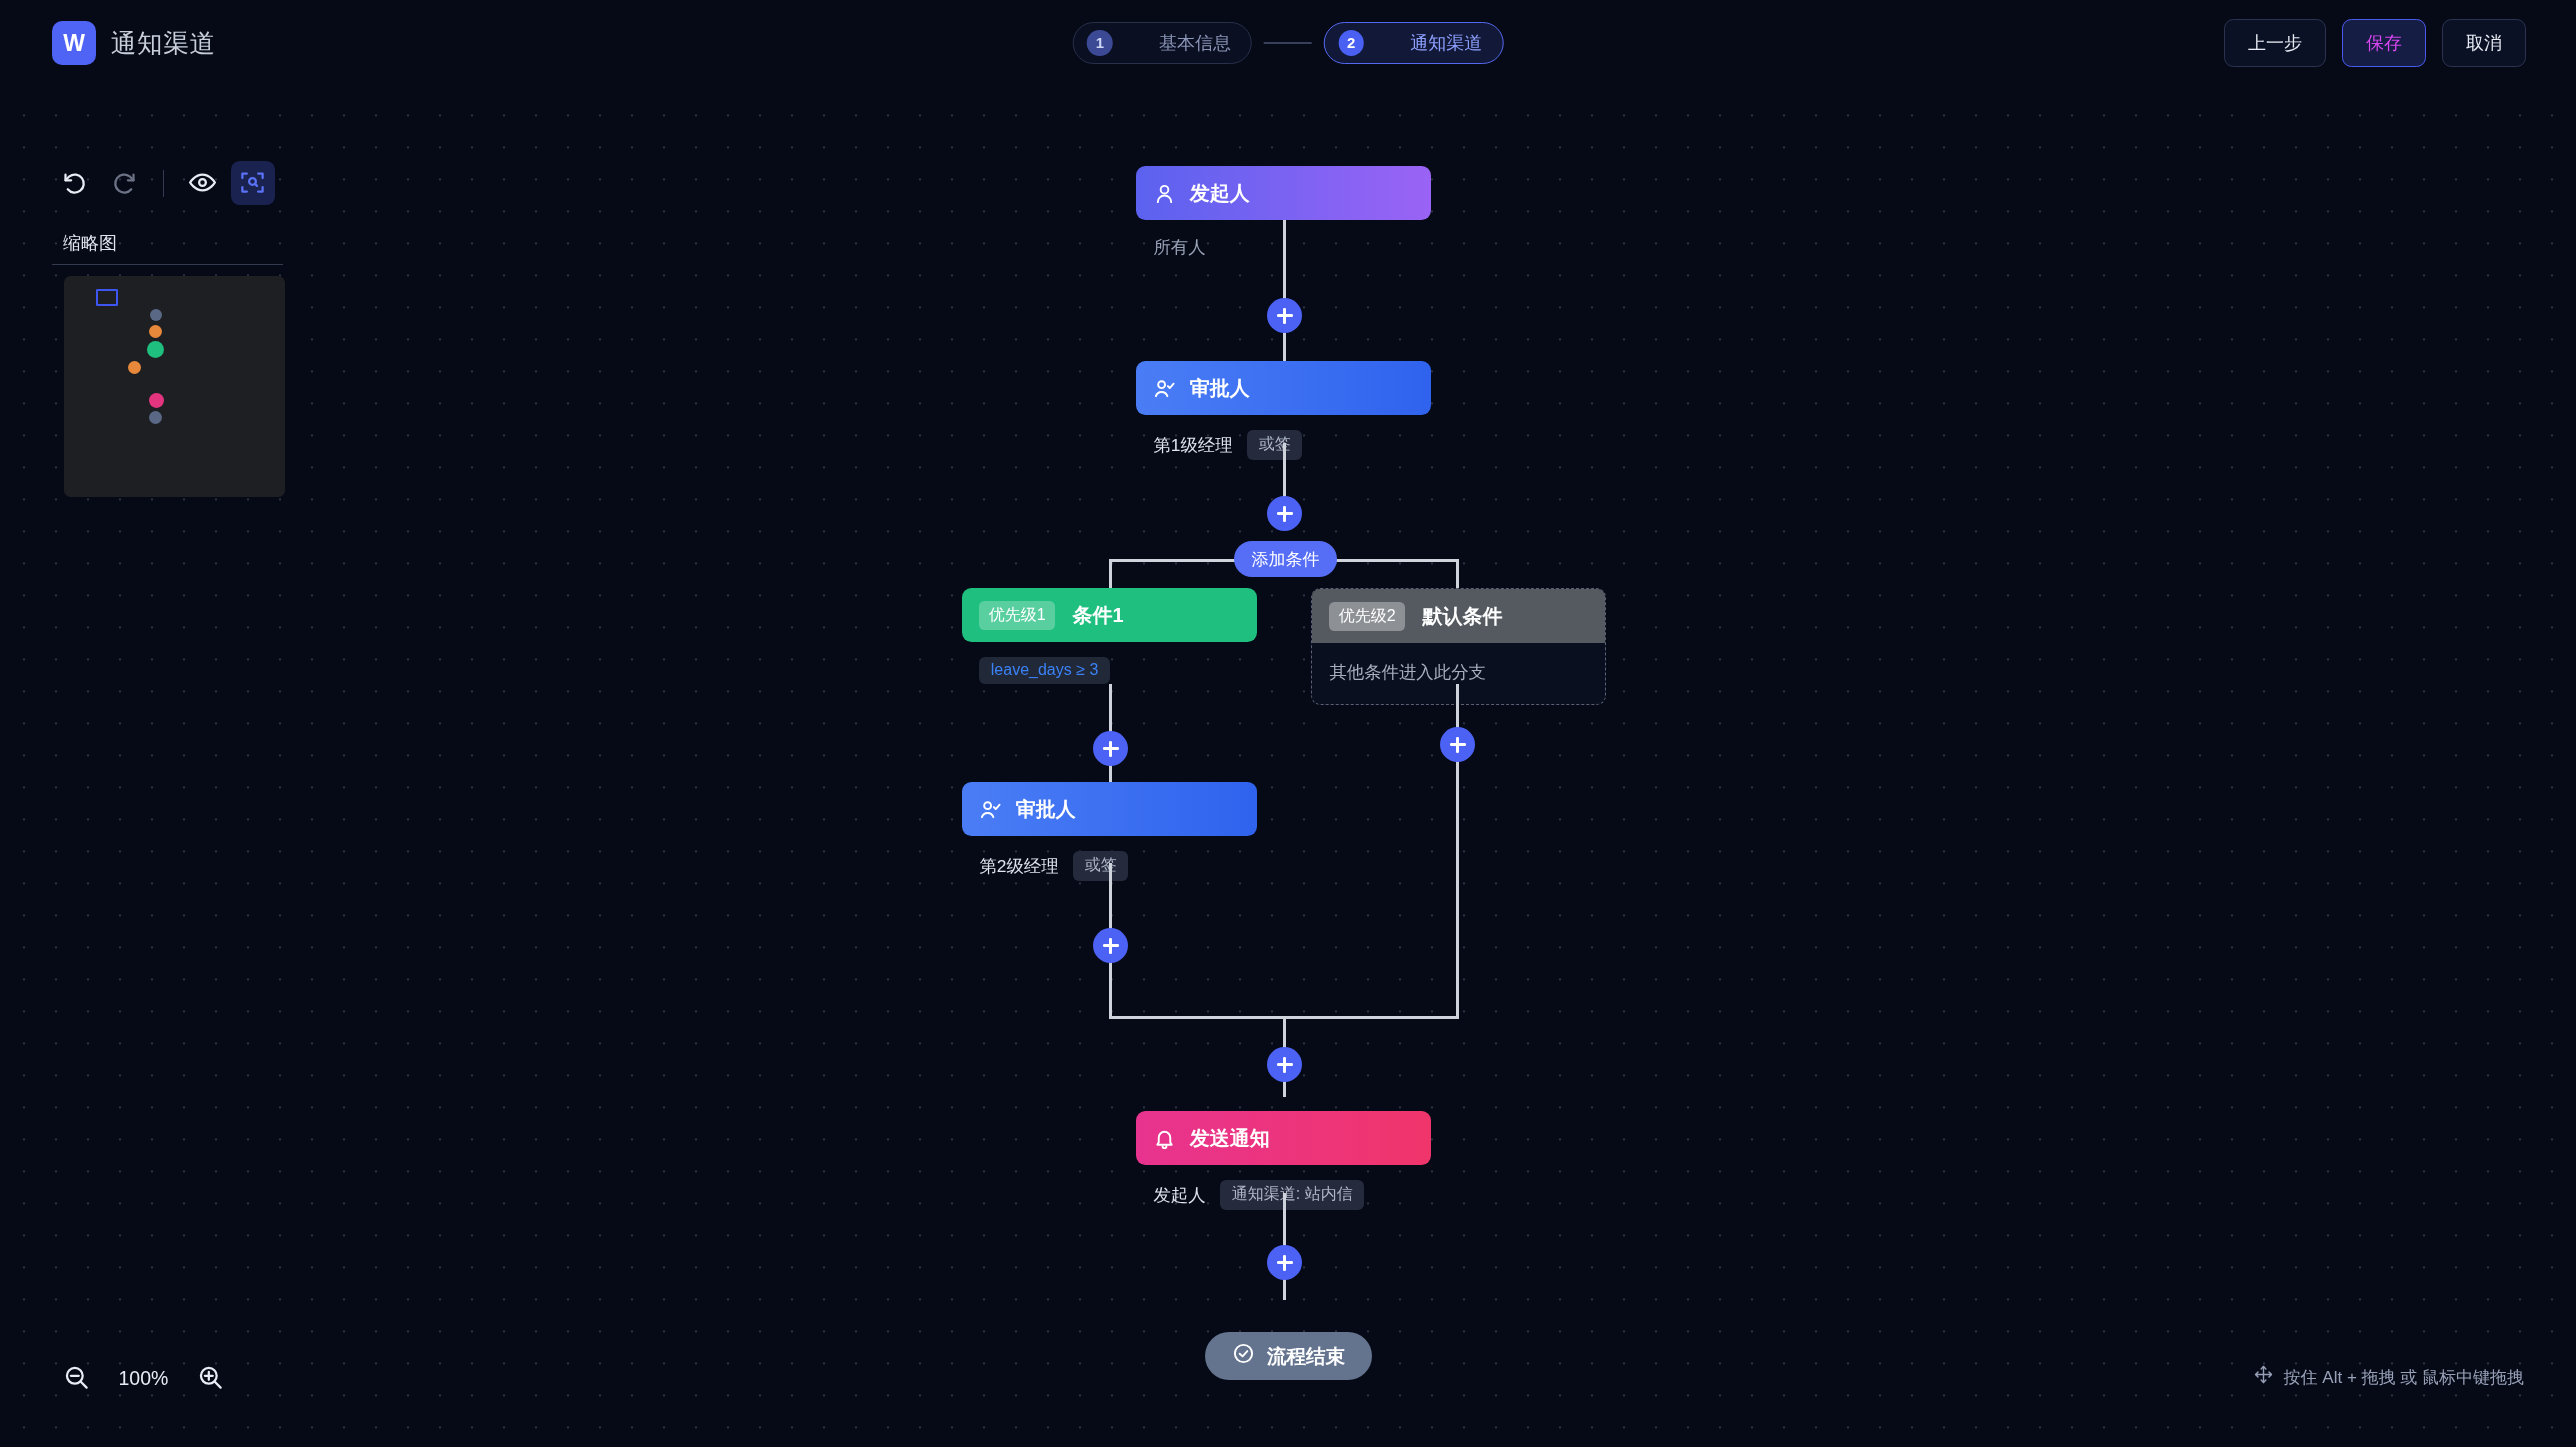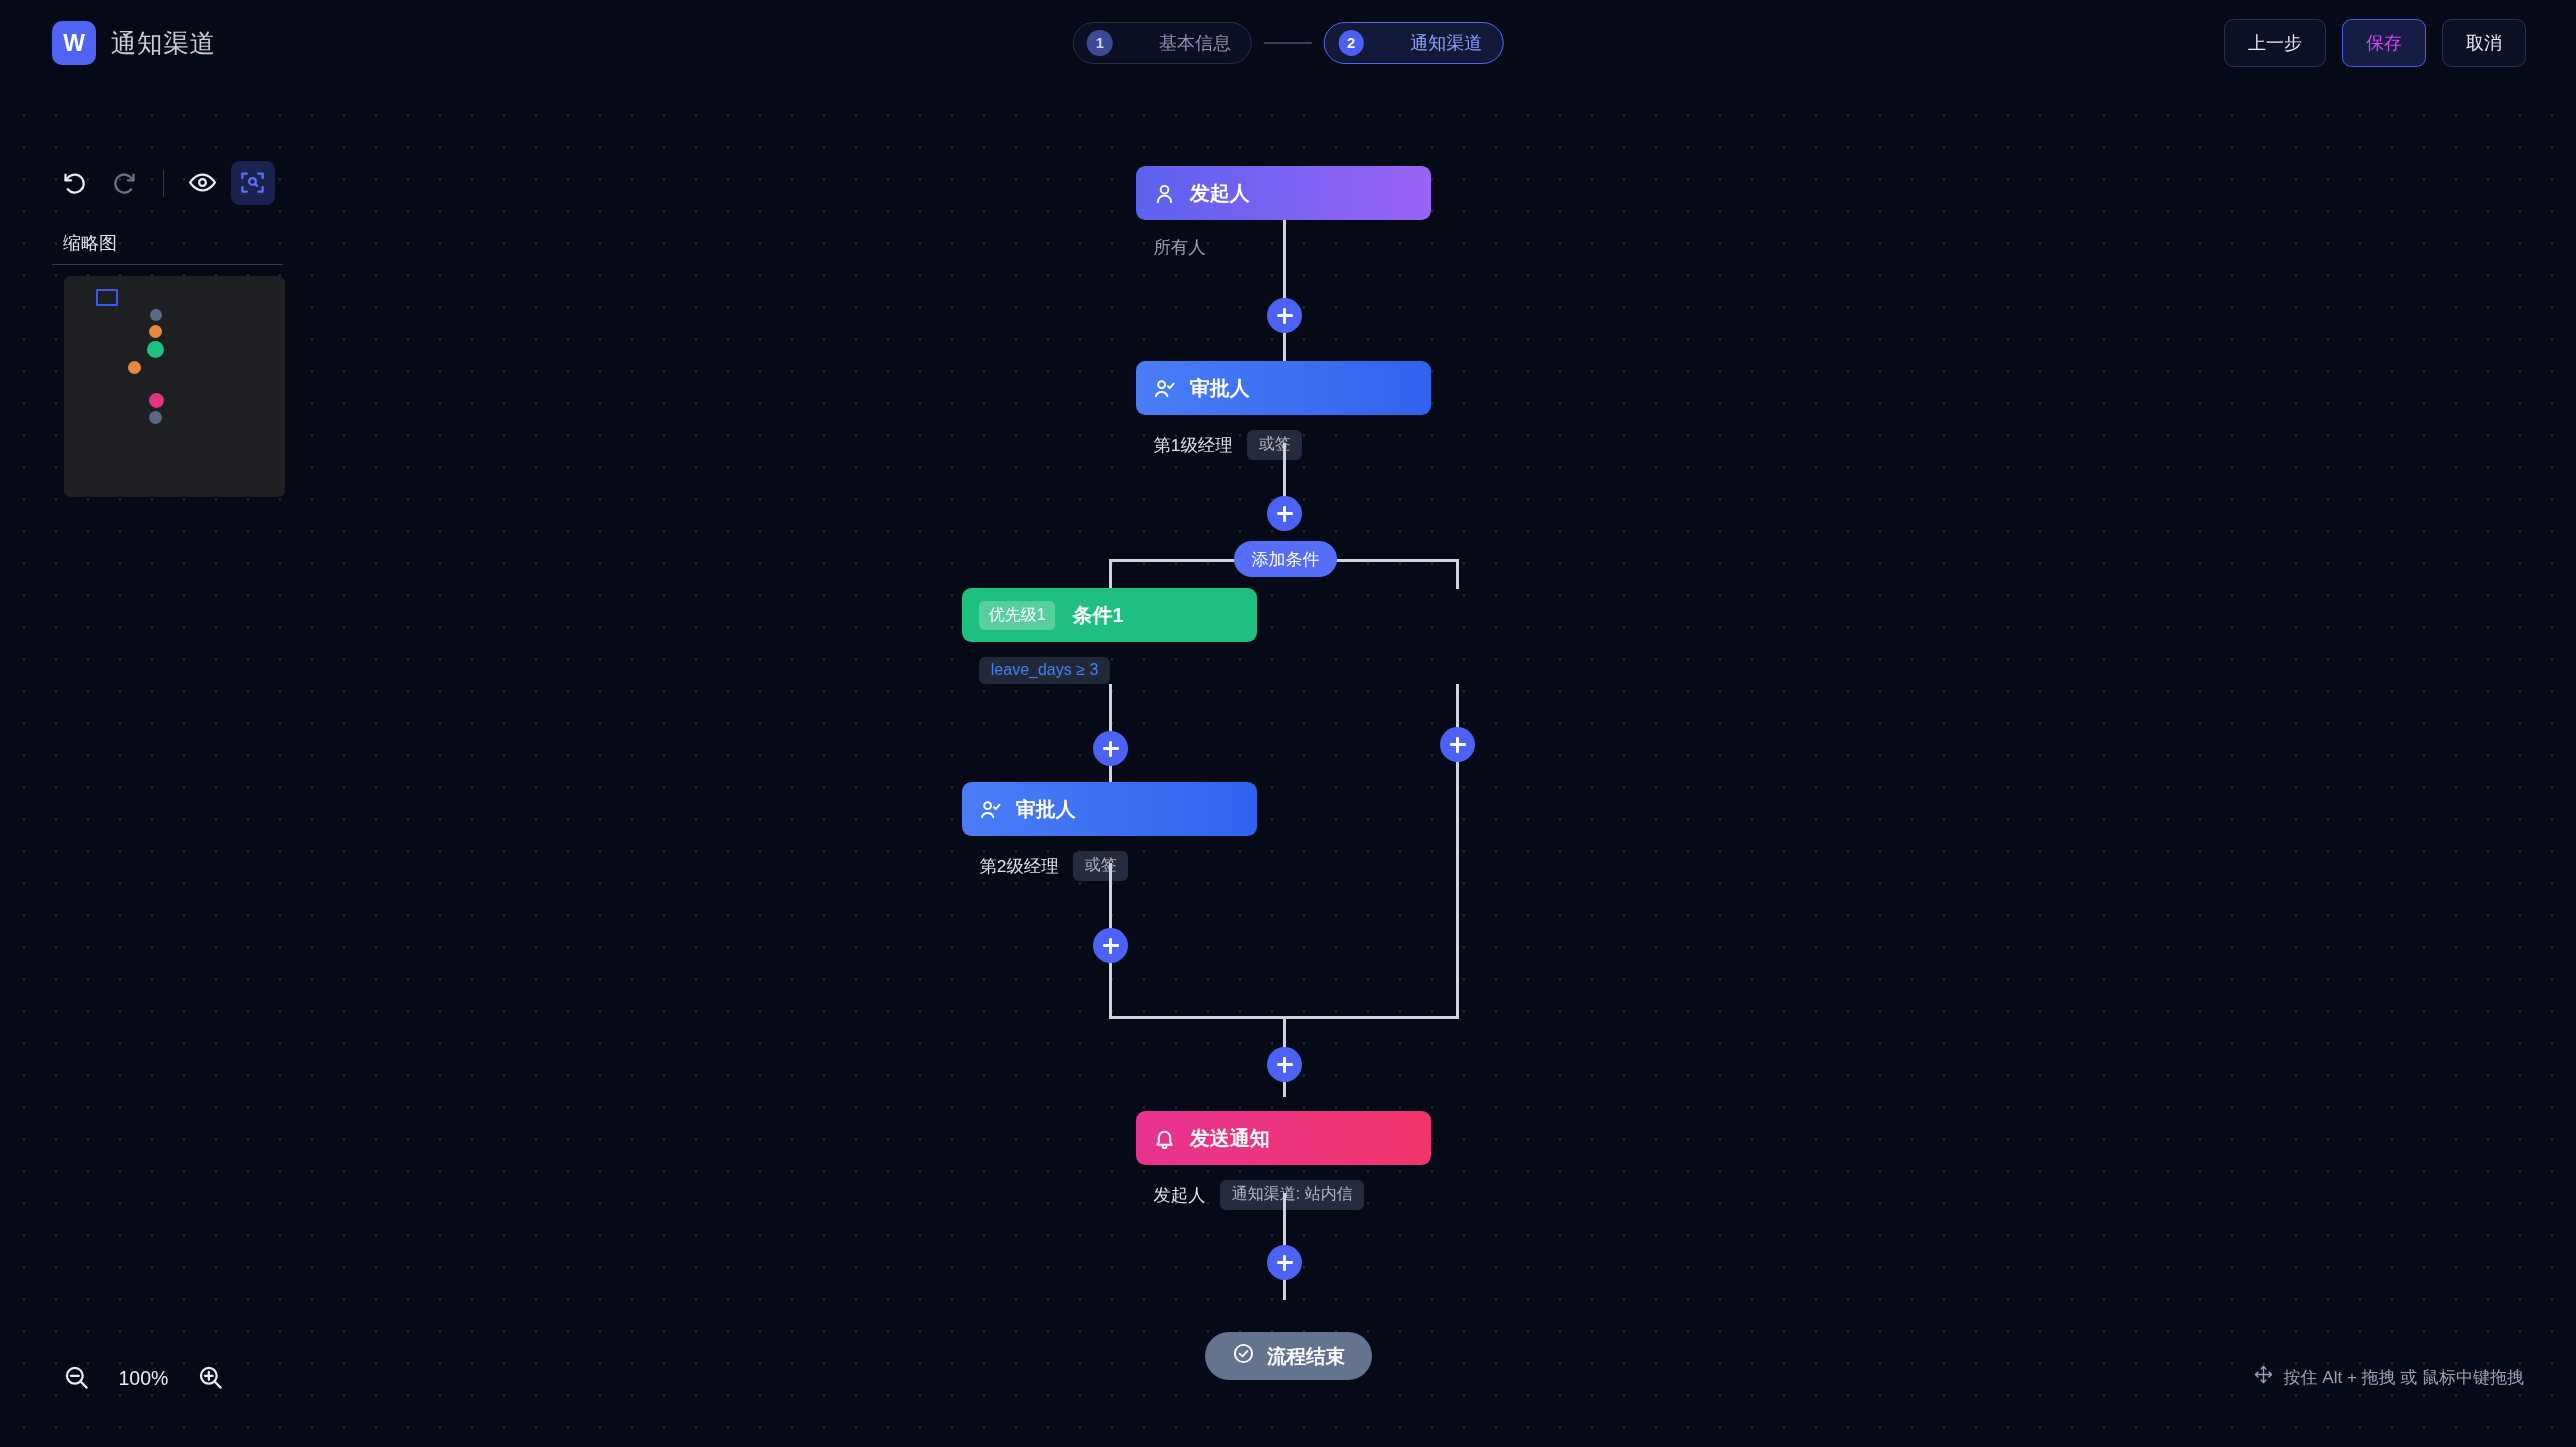--- a/index.html
+++ b/index.html
@@ -355,20 +355,27 @@
     <div class="node cond1" style="left:962px; top:588px;">
       <div class="node-head">
         <span class="badge">优先级1</span>
         <span>条件1</span>
       </div>
       <div class="node-meta">
         <span class="chip dark">leave_days ≥ 3</span>
       </div>
     </div>
 
+    <div class="node condDefault" style="left:1311px; top:588px;">
+      <div class="node-head">
+        <span class="badge">优先级2</span>
+        <span>默认条件</span>
+      </div>
+      <div class="cond-body">其他条件进入此分支</div>
+    </div>
 
     <div class="vline" style="left:1109px; top:684px; height:99px;"></div>
     <div class="plus" style="left:1093px; top:731px;"></div>
 
     <div class="node approver" style="left:962px; top:782px;">
       <div class="node-head">
         <span class="ico">
           <svg width="23" height="23" viewBox="0 0 24 24" fill="none" stroke="#fff" stroke-width="2" stroke-linecap="round" stroke-linejoin="round">
             <circle cx="9" cy="8" r="3.6"></circle>
             <path d="M3 20a6.3 6.3 0 0 1 12 0"></path>

